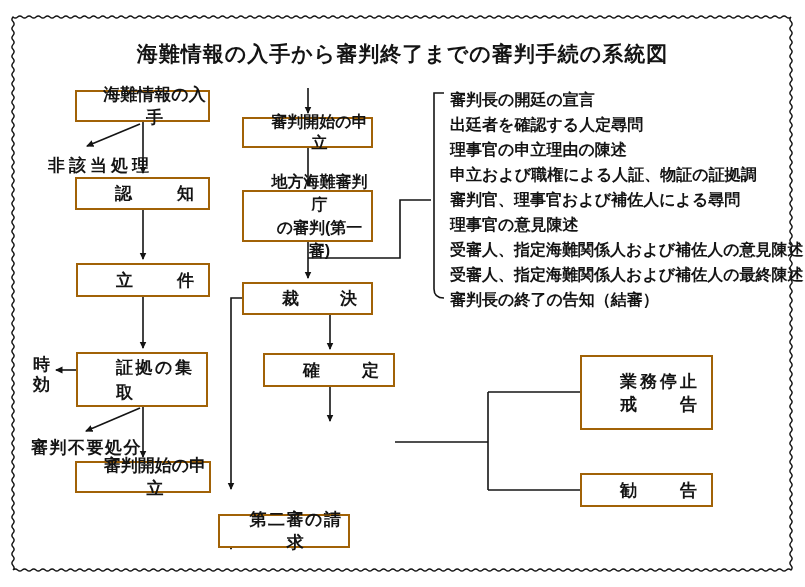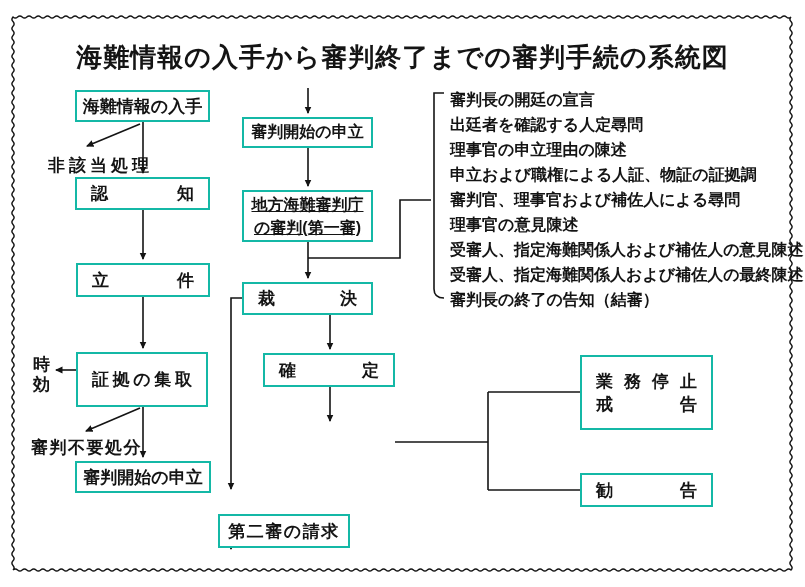--- a/index.html
+++ b/index.html
@@ -7,28 +7,28 @@
     position:relative;
     width:805px;height:587px;
     background:#ffffff;
     font-family:"Liberation Sans",sans-serif;
     color:#141414;
     overflow:hidden;
   }
   #lines{position:absolute;left:0;top:0;z-index:0;}
   .title{
     position:absolute;left:0;top:40px;width:805px;
-    text-align:center;font-size:26px;font-weight:bold;letter-spacing:1px;
+    text-align:center;font-size:21px;font-weight:bold;letter-spacing:1px;
     z-index:2;
   }
   .fbox{
     position:absolute;box-sizing:border-box;
-    border:2px solid #14b8a6;background:#ffffff;
+    border:2px solid #a16207;background:#ffffff;
     display:flex;flex-direction:column;justify-content:center;
-    font-size:17px;font-weight:bold;z-index:1;
+    font-size:17px;font-weight:bold;z-index:1;padding-left:24px;
   }
   .fbox .ln{width:100%;box-sizing:border-box;}
   .center .ln{text-align:center;}
   .just .ln{
     text-align:justify;
     text-align-last:justify;
     -moz-text-align-last:justify;
     text-justify:inter-character;
     padding:0 14px;
   }
@@ -107,21 +107,21 @@
   <div class="sidelabel" style="left:31px;top:436px;letter-spacing:1.5px;">審判不要処分</div>
 
   <div class="fbox center" style="left:75px;top:461px;width:136px;height:32px;">
     <div class="ln">審判開始の申立</div>
   </div>
 
   <div class="fbox center" style="left:242px;top:117px;width:131px;height:31px;font-size:16px;">
     <div class="ln">審判開始の申立</div>
   </div>
 
-  <div class="fbox center" style="left:242px;top:190px;width:131px;height:52px;font-size:16px;line-height:23px;text-decoration:underline;">
+  <div class="fbox center" style="left:242px;top:190px;width:131px;height:52px;font-size:16px;line-height:23px;">
     <div class="ln">地方海難審判庁</div>
     <div class="ln">の審判(第一審)</div>
   </div>
 
   <div class="fbox just" style="left:242px;top:282px;width:131px;height:33px;">
     <div class="ln">裁決</div>
   </div>
 
   <div class="fbox just" style="left:263px;top:353px;width:132px;height:34px;">
     <div class="ln">確定</div>

